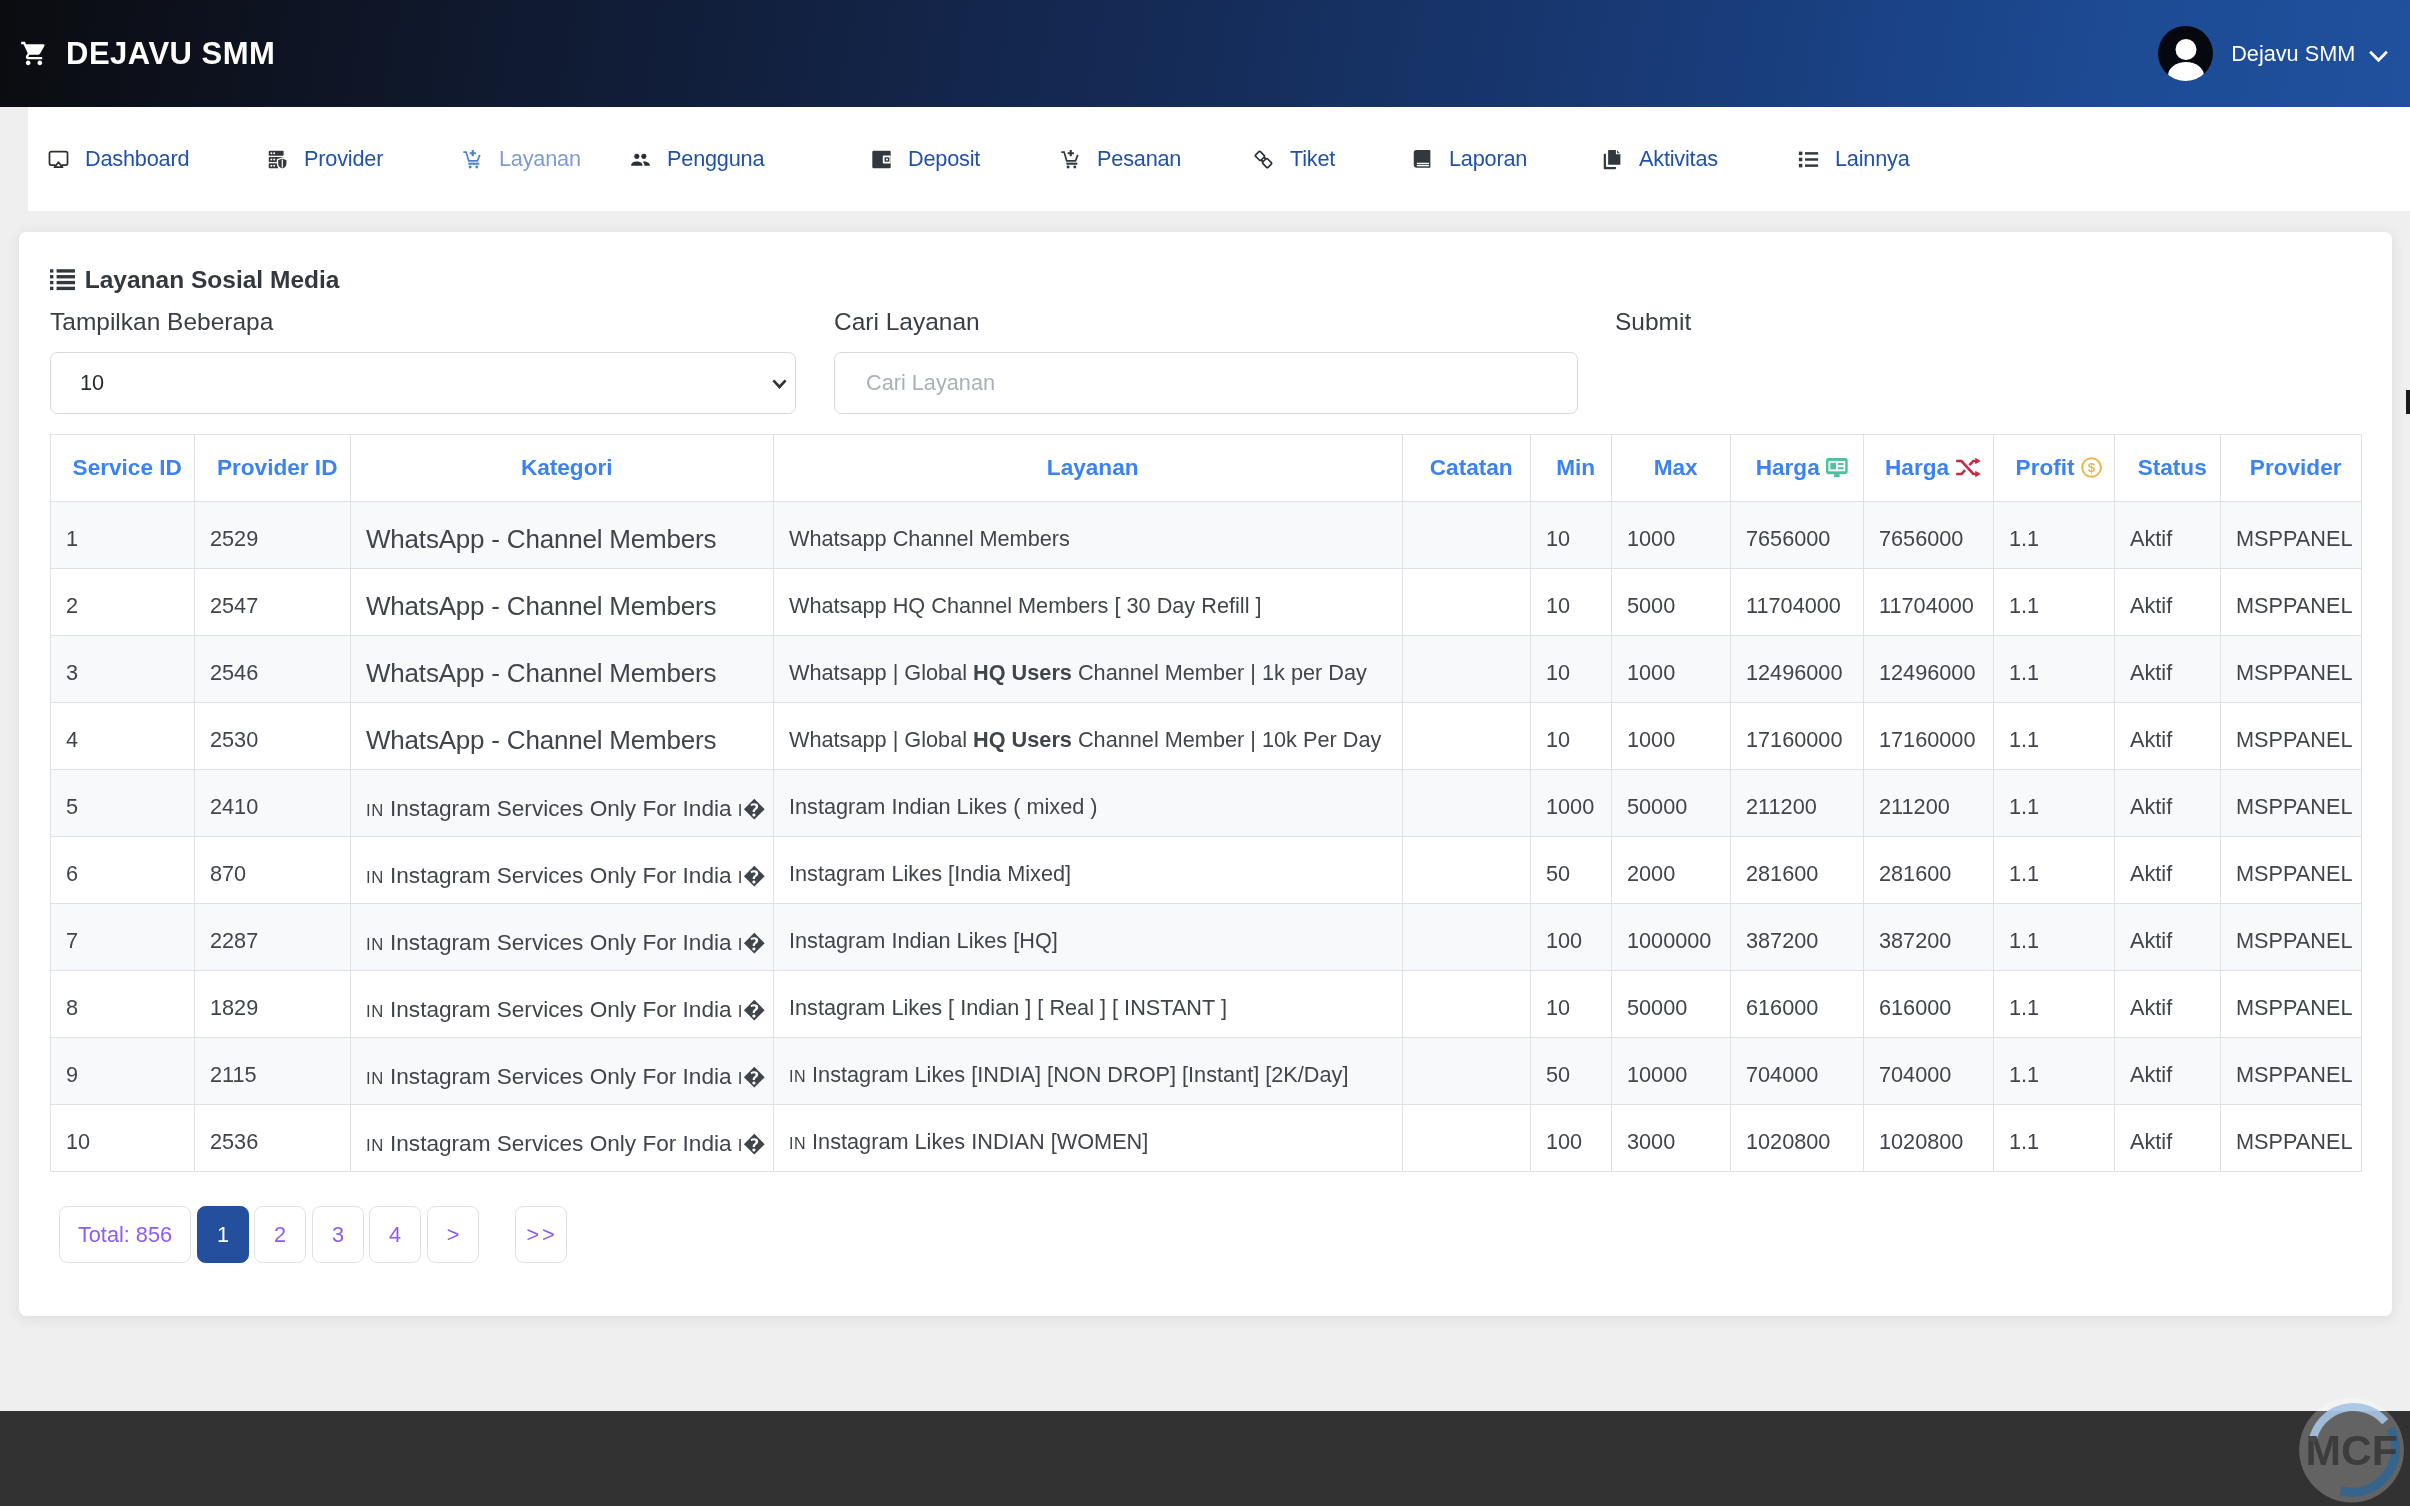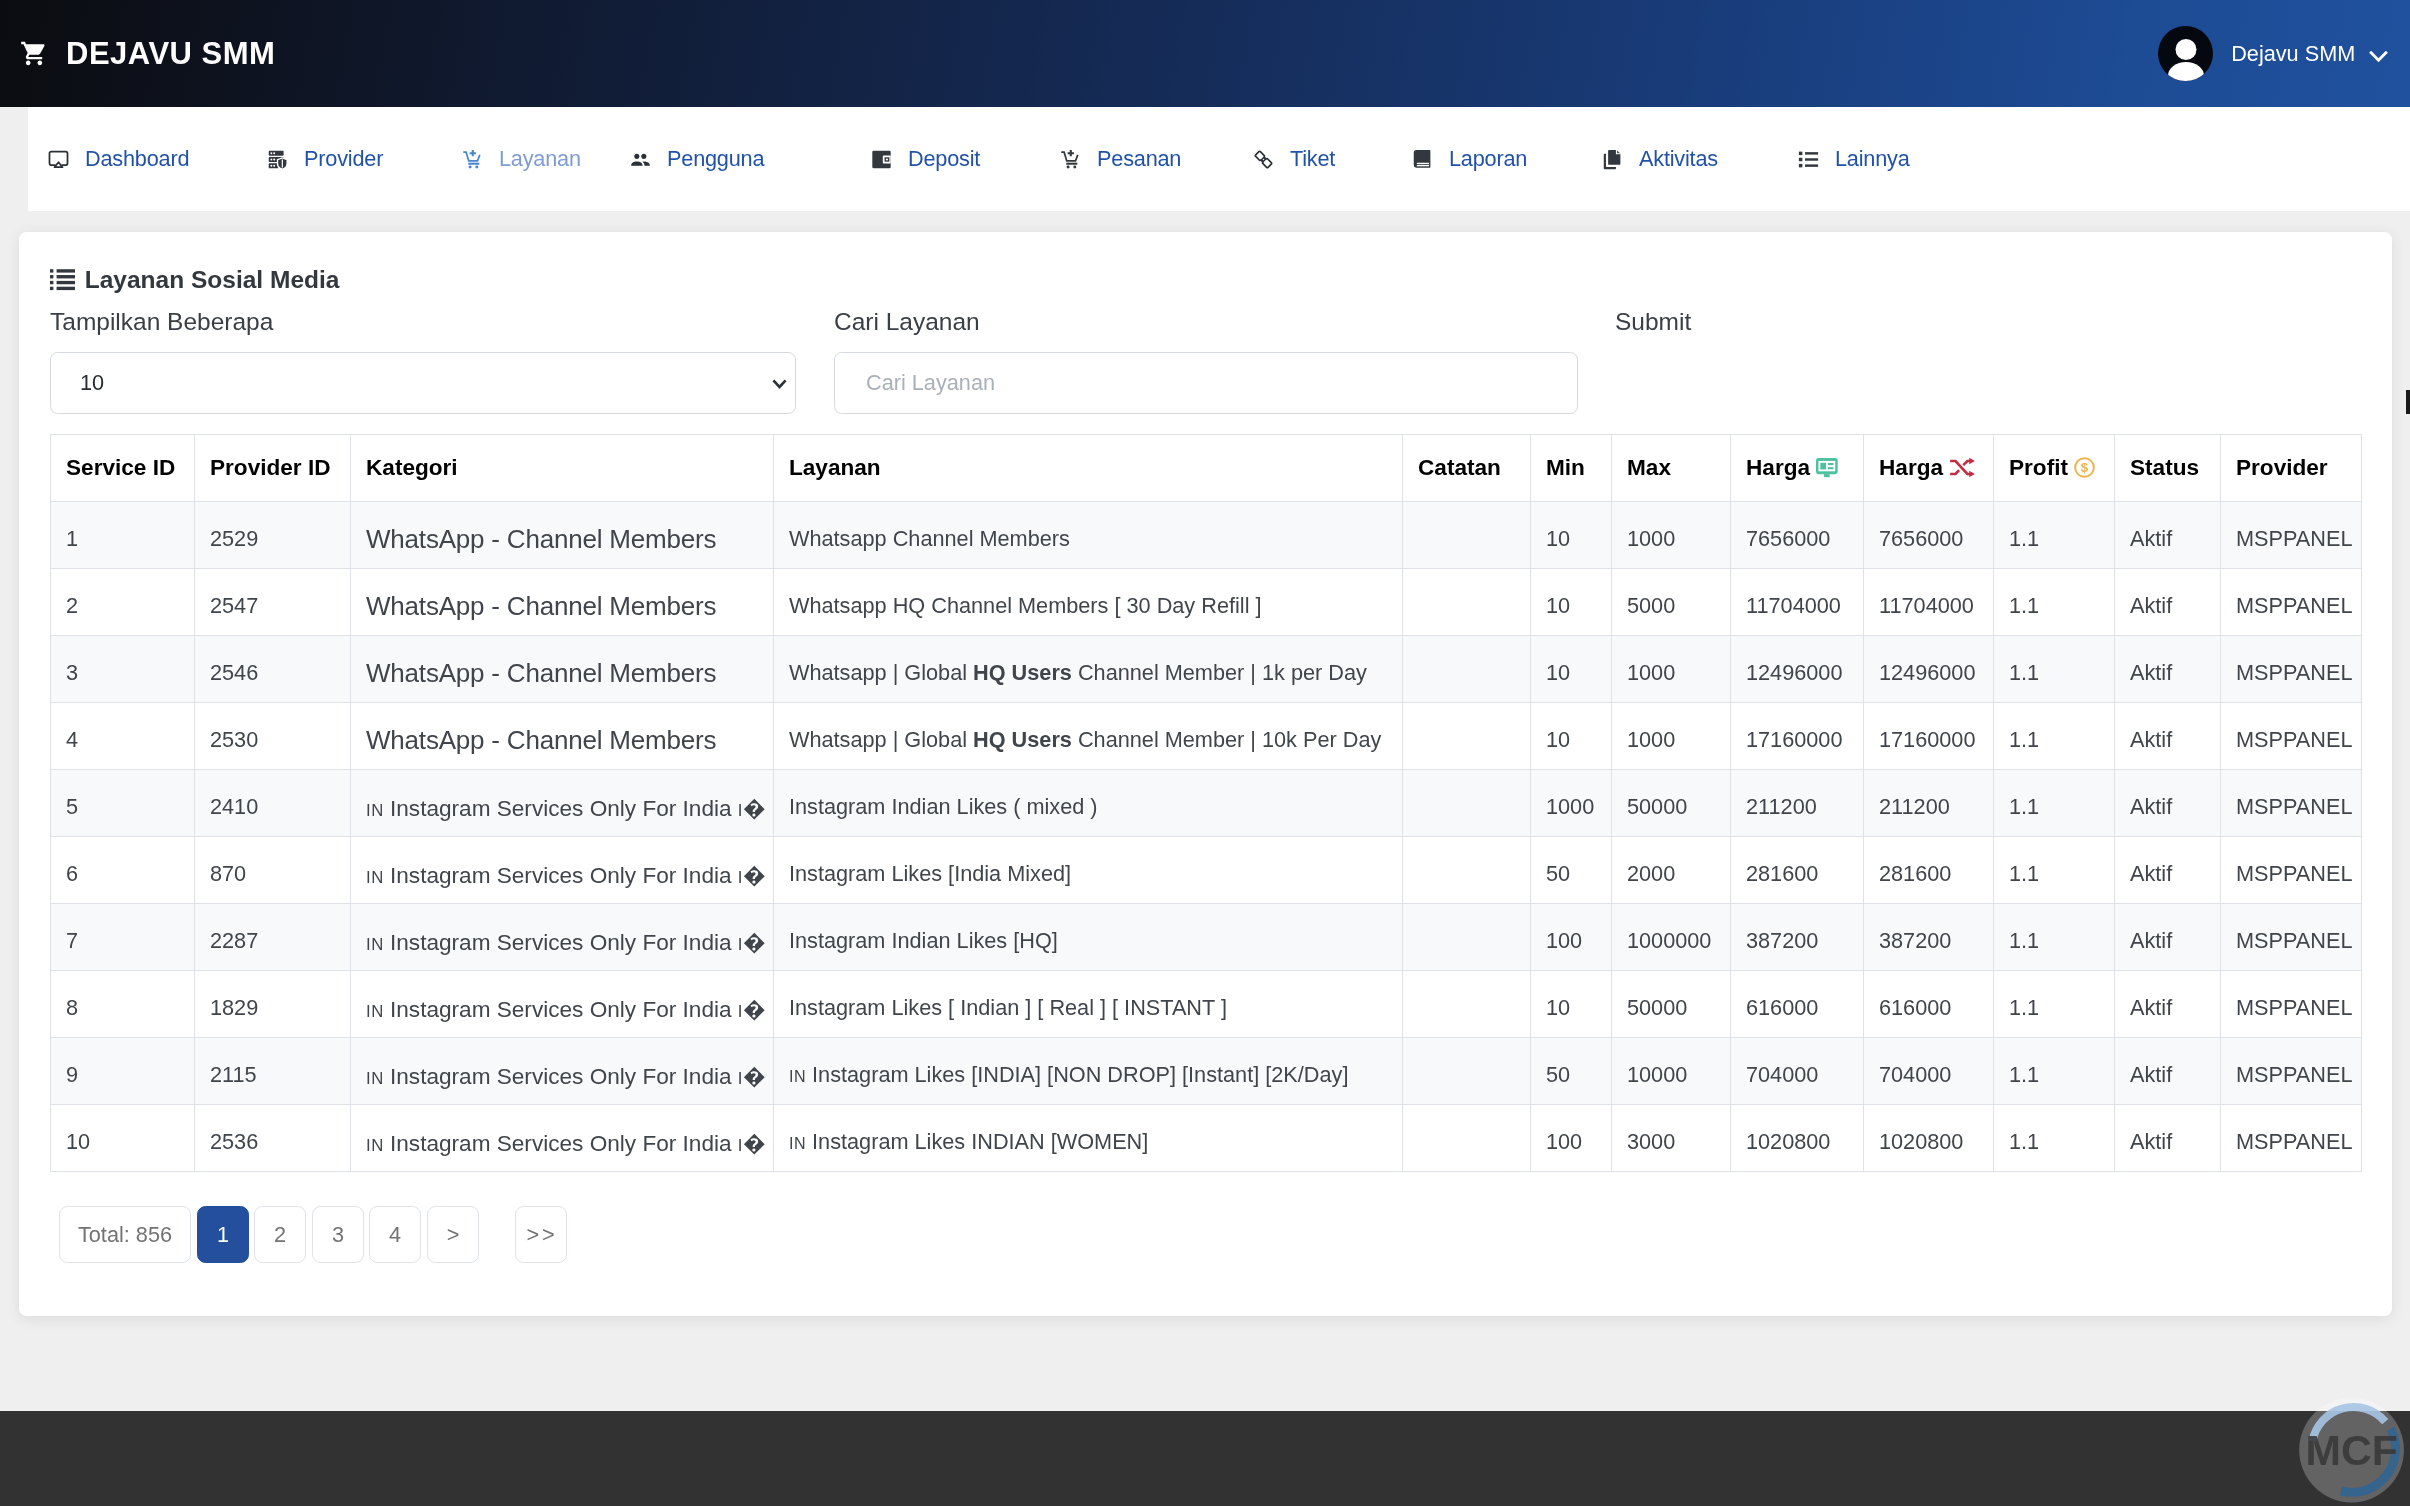--- a/index.html
+++ b/index.html
@@ -32,31 +32,31 @@
 .ctrl { position:absolute; top:120px; height:62px; background:#fff; border:0.9px solid #d5d9de; border-radius:7.5px; font-size:21.7px; }
 .sel { left:31px; width:746px; color:#272c31; line-height:60px; padding-left:29px; }
 .sel svg { position:absolute; right:8.5px; top:26px; }
 .inp { left:815px; width:744px; color:#a9b0b8; line-height:60px; padding-left:31px; }
 .btn { position:absolute; left:1596px; top:120px; width:746px; height:56px; border-radius:28px; background:#343b49;
   color:#fff; font-size:31px; text-align:center; line-height:55px; }
 
 table { position:absolute; left:31px; top:202px; width:2312px; border-collapse:collapse; table-layout:fixed; }
 th,td { border:0.9px solid #dee2e6; height:67px; padding:0 5.6px 0 15px; vertical-align:middle; overflow:hidden; white-space:nowrap; }
 td { padding-top:8.5px; }
-th { text-align:left; font-size:22.6px; color:#000000;margin-left:32px; }
+th { text-align:center; font-size:22.6px; color:#3b82f6;margin-left:32px; }
 td { font-size:21.7px; color:#40454b; font-weight:400; }
 td:nth-child(3) { font-size:22.6px; }
 tbody tr:nth-child(-n+4) td:nth-child(3) { font-size:26px; letter-spacing:-0.2px; }
 tbody tr:nth-child(odd) td { background:#f8f9fa; }
 th svg { vertical-align:-2.8px; }
 .sc { font-size:0.74em; letter-spacing:0.5px; }
 .hqu { font-family:Liberation Sans, sans-serif; font-weight:bold; }
 
 .pg { position:absolute; top:974px; height:57px; border:0.9px solid #dee2e6; border-radius:8.5px; background:#fff;
-  font-size:21.7px; color:#737373; text-align:center; line-height:56px; }
+  font-size:21.7px; color:#8b5cf6; text-align:center; line-height:56px; }
 .pg.on { background:#234f9c; border-color:#234f9c; color:#fff; }
 
 .foot { position:absolute; left:0; top:1411px; width:2411px; height:96px; background:#323232; color:#ececec; font-size:22.6px; }
 .foot .half { position:absolute; top:0; width:1205px; height:96px; display:flex; align-items:center; justify-content:center; }
 .foot a { color:#2c55b2; text-decoration:none; }
 .cursor { position:absolute; left:2406px; top:390px; width:4.7px; height:23.5px; background:#1a1a1a; }
 </style>
 </head>
 <body>
 <div class="hdr">

